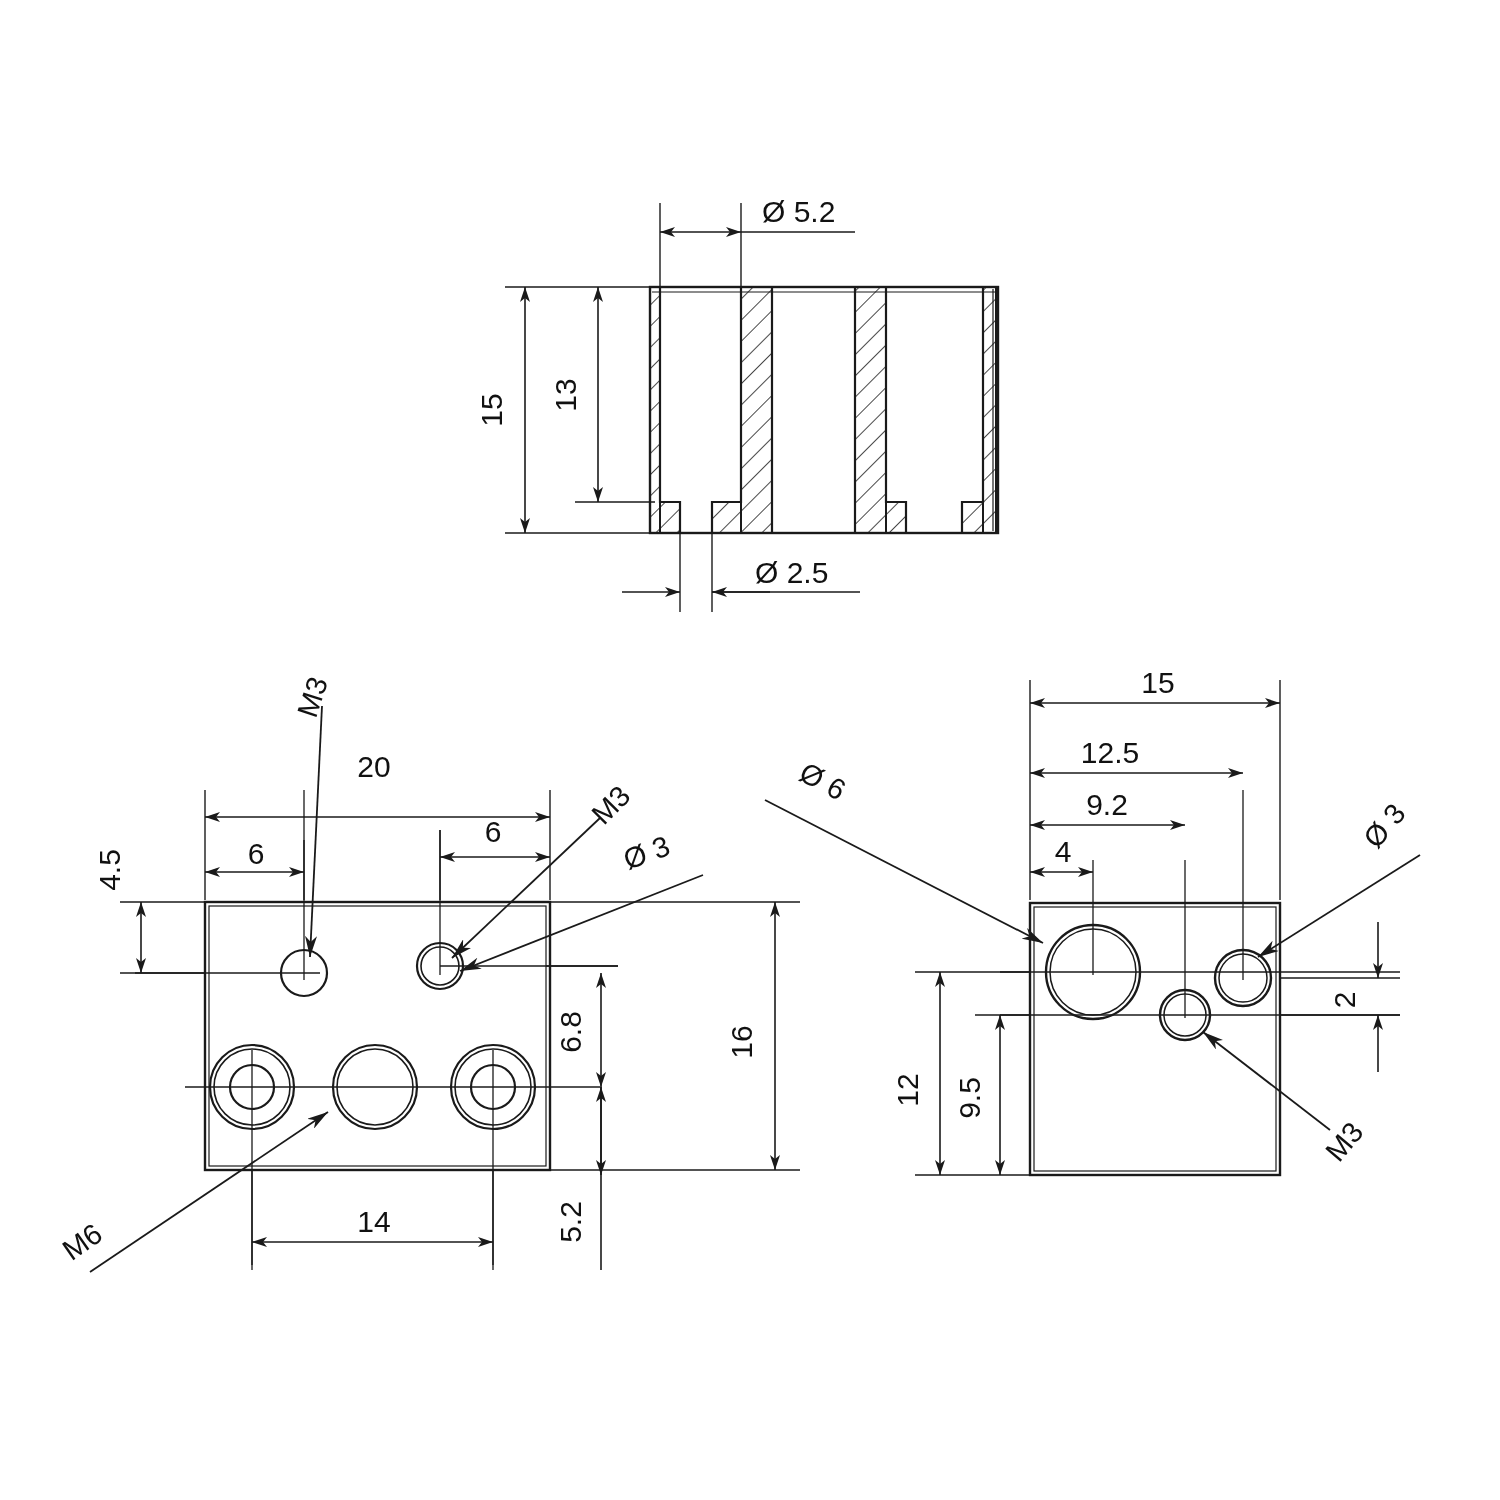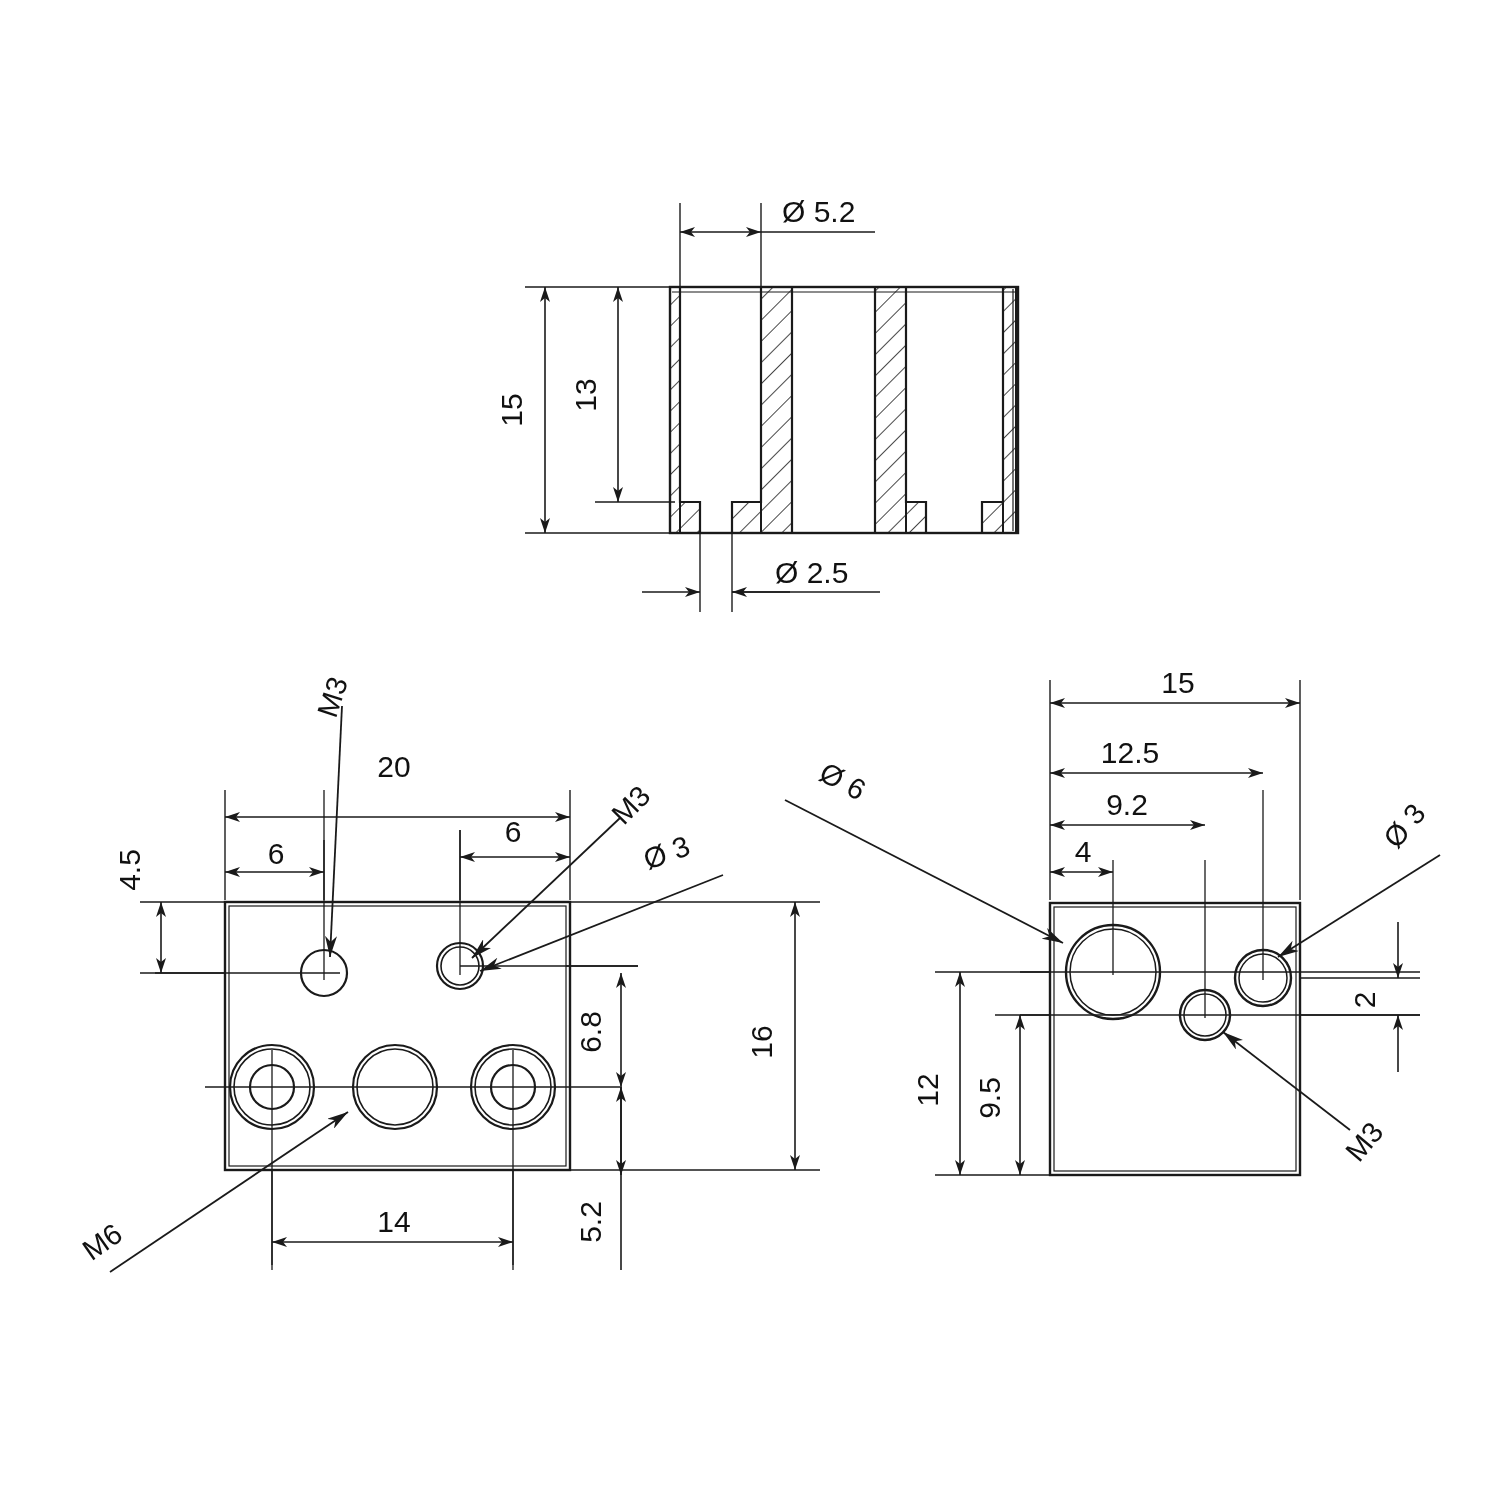--- a/index.html
+++ b/index.html
@@ -1,17 +1,17 @@
 <!DOCTYPE html>
 <html><head>
 <meta charset="utf-8">
 <style>
   html,body{margin:0;padding:0;background:#ffffff;}
   body{width:1500px;height:1500px;overflow:hidden;font-family:"Liberation Sans",sans-serif;}
-  #stage{position:relative;width:1222px;height:1500px;background:#fff;margin-left:20px;}
+  #stage{position:relative;width:1222px;height:1500px;background:#fff;}
   svg{display:block;}
   .dimtext{font-family:"Liberation Sans",sans-serif;font-size:30px;fill:#111;}
   .lbl{font-family:"Liberation Sans",sans-serif;font-size:29px;fill:#111;}
 </style>
 </head>
 <body>
 
 <div id="stage">
 <svg width="1500" height="1500" viewBox="0 0 1500 1500" xmlns="http://www.w3.org/2000/svg">
 

